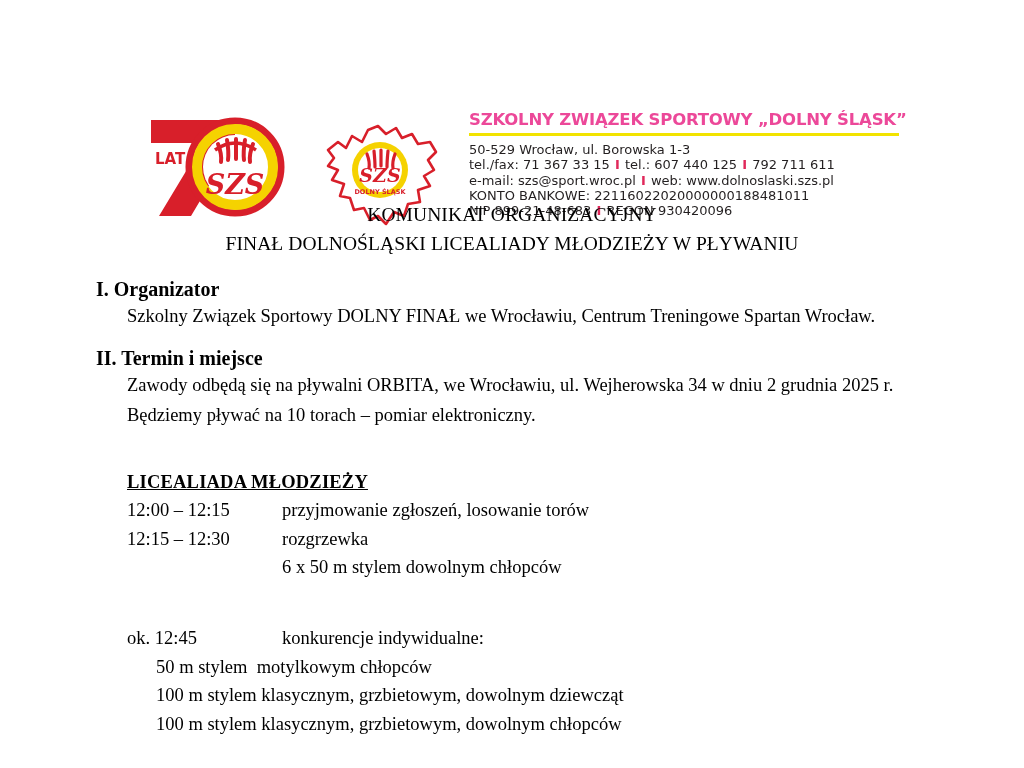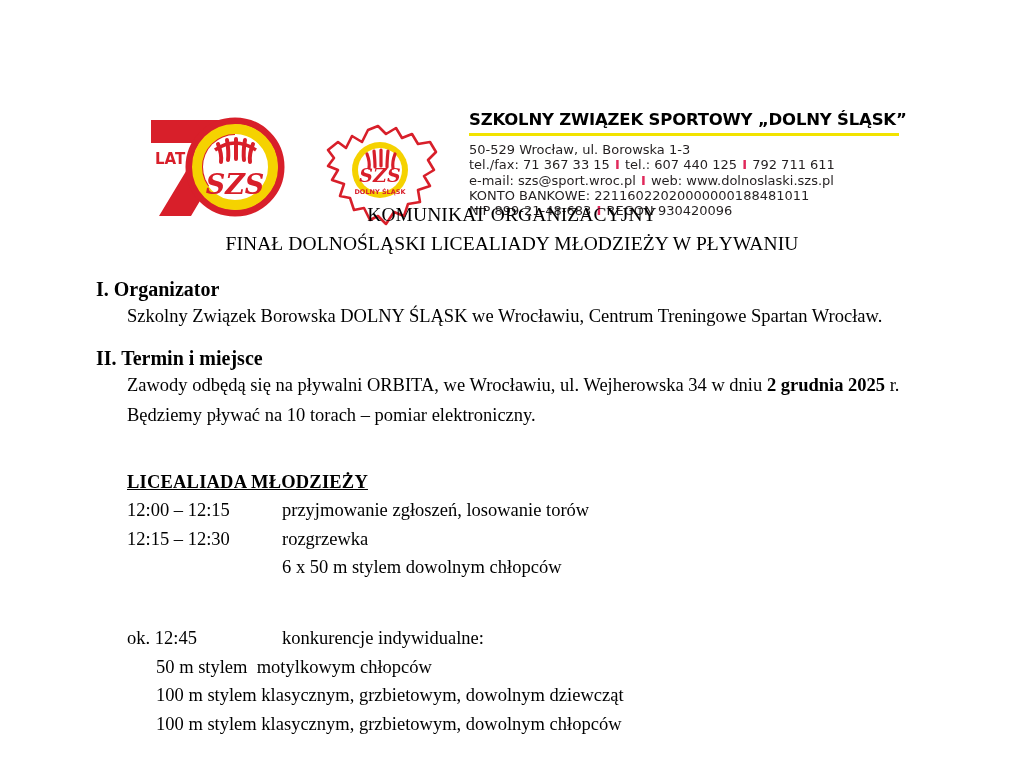--- a/index.html
+++ b/index.html
@@ -58,21 +58,21 @@
     position: absolute;
     left: 469px;
     top: 58px;
     width: 440px;
     font-family: "DejaVu Sans", "Liberation Sans", sans-serif;
   }
   .lh-title {
     font-size: 16.5px;
     font-weight: bold;
     letter-spacing: -0.2px;
-    color: #000000;
+    color: #ec4899;
     white-space: nowrap;
     line-height: 1.25;
   }
   .lh-rule {
     margin-top: 2px;
     width: 430px;
     height: 3.5px;
     background: #f2e300;
   }
   .lh-lines {
@@ -122,21 +122,21 @@
     line-height: 24px;
   }
   .sec-body {
     font-size: 18.5px;
     line-height: 30px;
     margin-left: 31px;
     text-align: justify;
     text-justify: inter-word;
   }
   .sec-body.nojust { text-align: left; }
-  .sec-body b { font-weight: bold; }
+  .sec-body b { font-weight: normal; }
 
   
   .sched {
     position: absolute;
     left: 127px;
     width: 800px;
     font-size: 18.5px;
   }
   .sched-title {
     font-weight: bold;
@@ -236,21 +236,21 @@
 
   <div class="doc">
 
     <div class="doc-title">
       <div>KOMUNIKAT ORGANIZACYJNY</div>
       <div>FINAŁ DOLNOŚLĄSKI LICEALIADY MŁODZIEŻY W PŁYWANIU</div>
     </div>
 
     <div class="section" style="top:277px;">
       <div class="sec-head">I.  Organizator</div>
-      <div class="sec-body">Szkolny Związek Borowska DOLNY ŚLĄSK we Wrocławiu, Centrum Treningowe Spartan Wrocław.</div>
+      <div class="sec-body">Szkolny Związek Sportowy DOLNY FINAŁ we Wrocławiu, Centrum Treningowe Spartan Wrocław.</div>
     </div>
 
     <div class="section" style="top:346px;">
       <div class="sec-head">II. Termin i miejsce</div>
       <div class="sec-body nojust">
         <span>Zawody odbędą się na pływalni ORBITA, we Wrocławiu, ul. Wejherowska 34 w dniu </span><b>2 grudnia 2025</b><span> r.</span>
         <div>Będziemy pływać na 10 torach – pomiar elektroniczny.</div>
       </div>
     </div>
 

